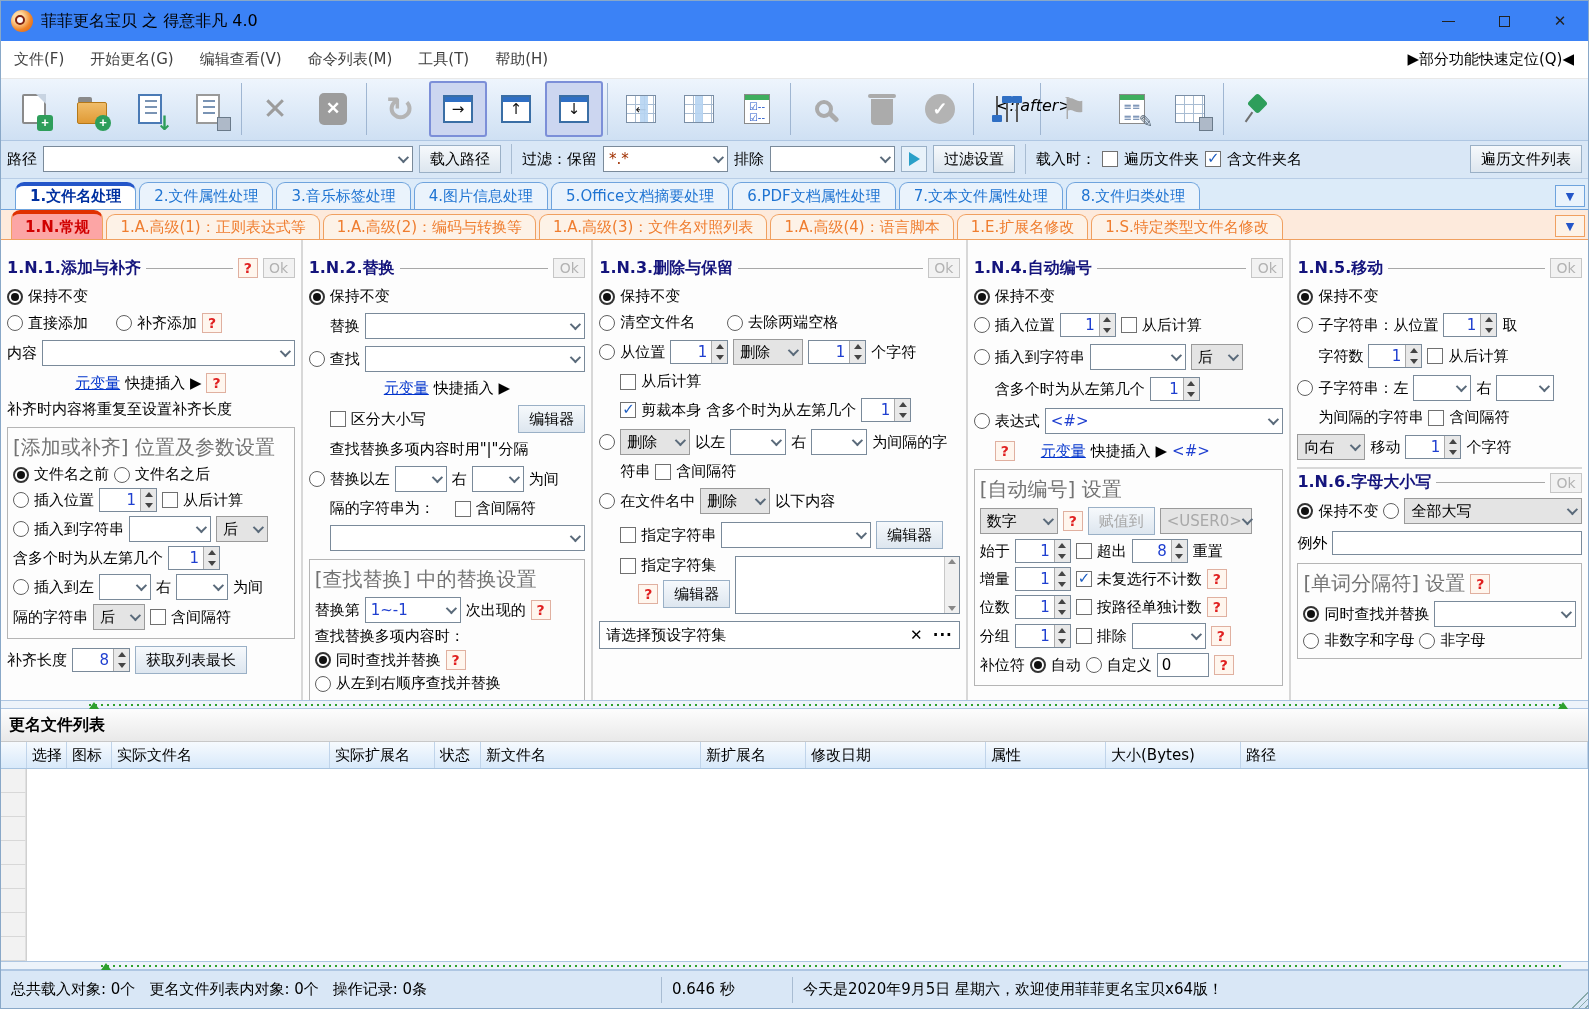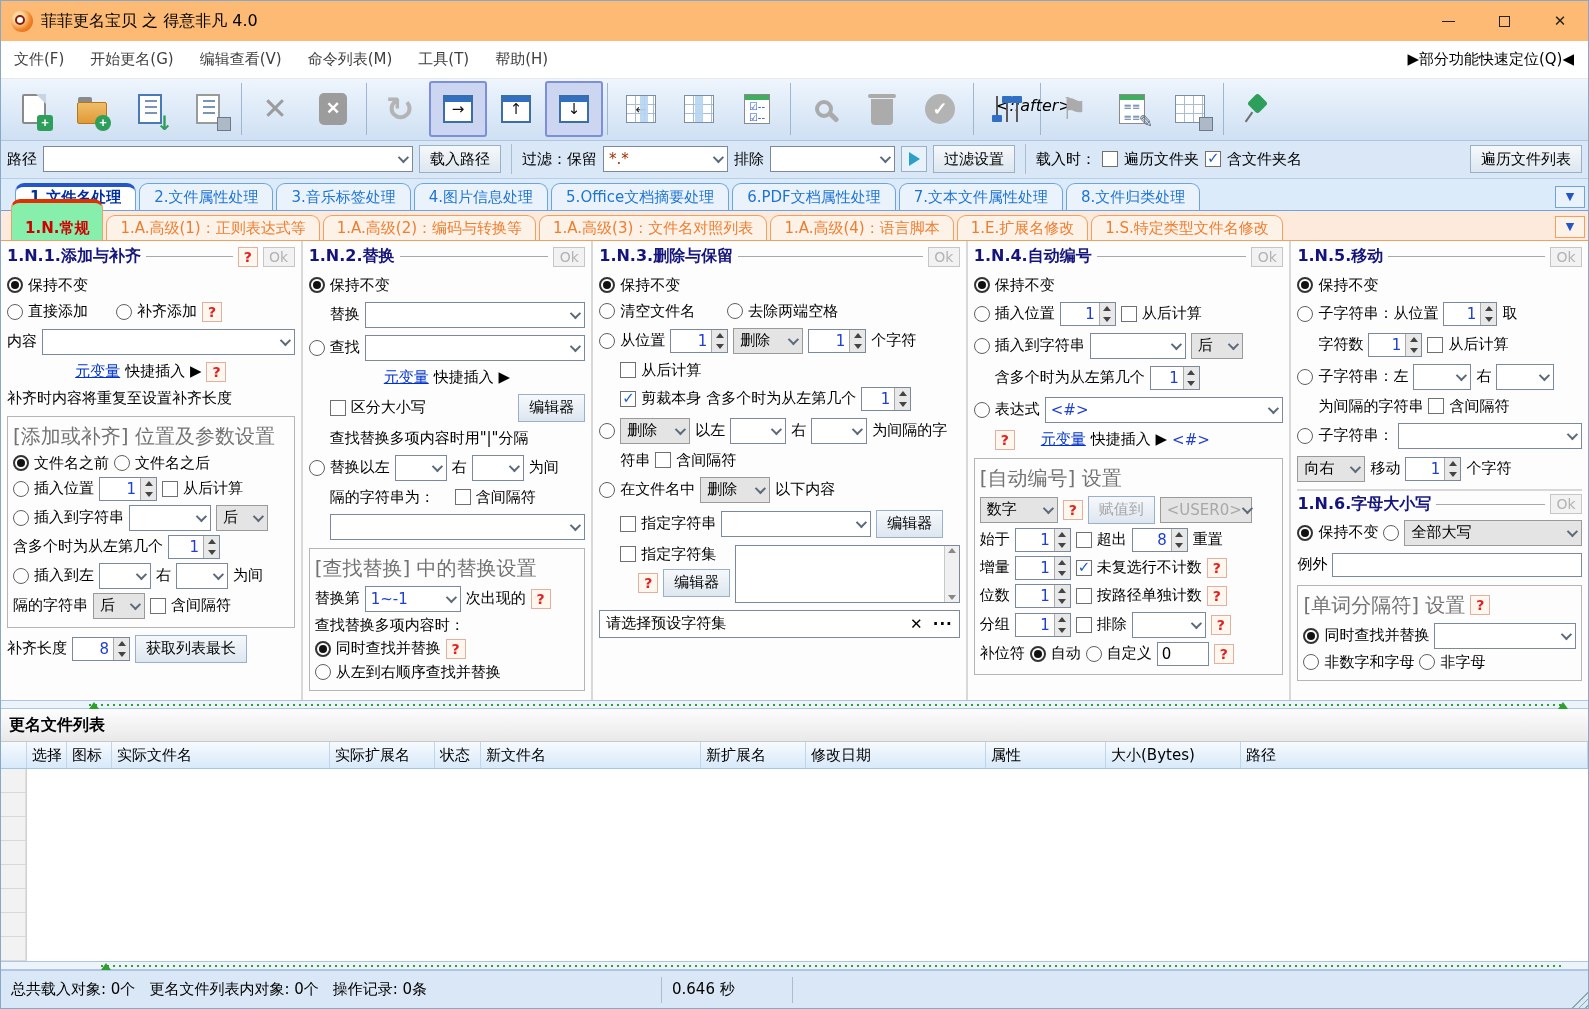--- a/index.html
+++ b/index.html
@@ -1,20 +1,20 @@
 <!DOCTYPE html>
 <html><head>
 <meta charset="utf-8">
 <style>
   * { box-sizing: border-box; margin:0; padding:0; font-family:"DejaVu Sans","Liberation Sans",sans-serif; }
   html,body { width:1589px; height:1009px; overflow:hidden; background:#fff; }
   .win { width:1589px; height:1009px; border:1px solid #89a8c8; display:flex; flex-direction:column; }
 
   
-  .titlebar { height:40px; background:#fdba74; display:flex; align-items:center; padding-left:10px; }
+  .titlebar { height:40px; background:#3b82f6; display:flex; align-items:center; padding-left:10px; }
   .app-ico { width:22px; height:22px; border-radius:50%; background:radial-gradient(circle at 35% 35%, #ffd9a0 25%, #f08428 60%, #d85a10); position:relative; margin-right:8px; }
   .app-ico::after { content:""; position:absolute; left:4px; top:5px; width:6px; height:6px; background:#fff; border:2px solid #802010; border-radius:50%; }
   .title-text { font-size:16px; color:#000; }
   .wbtns { margin-left:auto; display:flex; height:40px; }
   .wbtn { width:56px; height:40px; display:flex; align-items:center; justify-content:center; font-size:15px; color:#222; }
   .wbtn .mline { width:13px; height:1px; background:#222; }
   .wbtn .msq { width:11px; height:11px; border:1px solid #222; }
 
   
   .menubar { height:38px; background:#fff; display:flex; align-items:center; font-size:15px; border-bottom:1px solid #e8e8e8; }
@@ -76,27 +76,27 @@
   .radio { width:16px; height:16px; border:1px solid #606060; border-radius:50%; background:#fff; flex:none; position:relative; }
   .radio.on { border:2px solid #333; }
   .radio.on::after { content:""; position:absolute; inset:2px; background:#111; border-radius:50%; }
 
   
   .tabrow1 { height:32px; background:#dcebf9; display:flex; align-items:flex-end; padding-left:14px; border-bottom:1px solid #6ea3dd; }
   .tab1 { border:1px solid #6ea3dd; border-bottom:none; border-radius:9px 9px 0 0; padding:4px 14px 3px; font-size:15px; color:#1f74d2; background:#eaf3fc; margin-right:3px; white-space:nowrap; }
   .tab1.act { background:#fff; color:#0030a0; font-weight:bold; border-top:4px solid #2456c9; padding-top:1px; }
   .tabrow2 { height:30px; background:#fdeadc; display:flex; align-items:flex-end; padding-left:10px; border-bottom:1px solid #f0a060; }
   .tab2 { border:1px solid #f0a060; border-bottom:none; border-radius:9px 9px 0 0; padding:3px 13px 2px; font-size:15px; color:#ef7d2f; background:#fdf2e7; margin-right:3px; white-space:nowrap; }
-  .tab2.act { background:#86efac; color:#d00000; font-weight:bold; border-top:4px solid #e03000; padding-top:16px; }
+  .tab2.act { background:#fca5a5; color:#d00000; font-weight:bold; border-top:4px solid #e03000; padding-top:4px; }
   .tab-dd { margin-left:auto; margin-right:3px; width:30px; height:22px; border:1px solid #6ea3dd; background:#eaf3fc; color:#2456c9; font-size:11px; display:flex; align-items:center; justify-content:center; margin-bottom:2px; }
   .tabrow2 .tab-dd { border-color:#f0a060; background:#fdf2e7; color:#2456c9; }
 
   
   .panels { height:460px; display:flex; background:#fdfdfd; font-size:15px; }
-  .panel { padding:4px 6px; border-right:2px solid #d8d8d8; overflow:hidden; }
+  .panel { padding:16px 6px; border-right:2px solid #d8d8d8; overflow:hidden; }
   .p-head { display:flex; align-items:center; height:24px; }
   .p-title { font-weight:bold; color:#14147c; font-size:16px; white-space:nowrap; }
   .p-line { flex:1; border-top:1px solid #a8a8a8; margin:0 5px; }
   .okb { width:32px; height:20px; border:1px solid #c6c6c6; background:#f2f2f2; color:#b2b2b2; font-size:14px; text-align:center; line-height:18px; flex:none; }
   .qb { width:20px; height:20px; border:1px solid #e0b0a0; background:#fff6ee; color:#e02020; font-weight:bold; font-size:14px; text-align:center; line-height:18px; flex:none; }
   .prow { display:flex; align-items:center; gap:5px; margin:7px 0; white-space:nowrap; }
   .prow.tight { margin:4px 0; }
   .indent { margin-left:21px; }
   .lnk { color:#0033cc; text-decoration:underline; }
   .gtitle { color:#737373; font-size:20px;text-align:center; }
@@ -828,27 +828,20 @@
         <div class="combo" style="width:58px">
             <span class="chev"></span>
           </div>
         </div>
       <div class="prow indent">
           <span>为间隔的字符串</span>
         <span class="cb"></span>
           <span>含间隔符</span>
         </div>
       <div class="prow">
-          <span class="radio"></span>
-          <span>子字符串：</span>
-        <div class="combo" style="flex:1">
-            <span class="chev"></span>
-          </div>
-        </div>
-      <div class="prow">
         <div class="gcombo" style="width:68px">
             <span>向右</span>
             <span class="chev"></span>
           </div>
         <span>移动</span>
         <div class="spin" style="width:56px">
             <span class="val">1</span>
             <span class="arrows">
               <i class="up"></i>
               <i class="dn"></i>
@@ -944,16 +937,19 @@
     <div class="sseg" style="width:660px">
       <span>总共载入对象: 0个</span>
       <span>更名文件列表内对象: 0个</span>
       <span>操作记录: 0条</span>
     </div>
     <div class="ssep"></div>
     <div class="sseg" style="width:130px">
       <span>0.646 秒</span>
     </div>
     <div class="ssep"></div>
+    <div class="sseg">
+      <span>今天是2020年9月5日 星期六，欢迎使用菲菲更名宝贝x64版！</span>
+    </div>
     <div class="grip"></div>
   </div>
 
 </div>
 
 </body></html>

